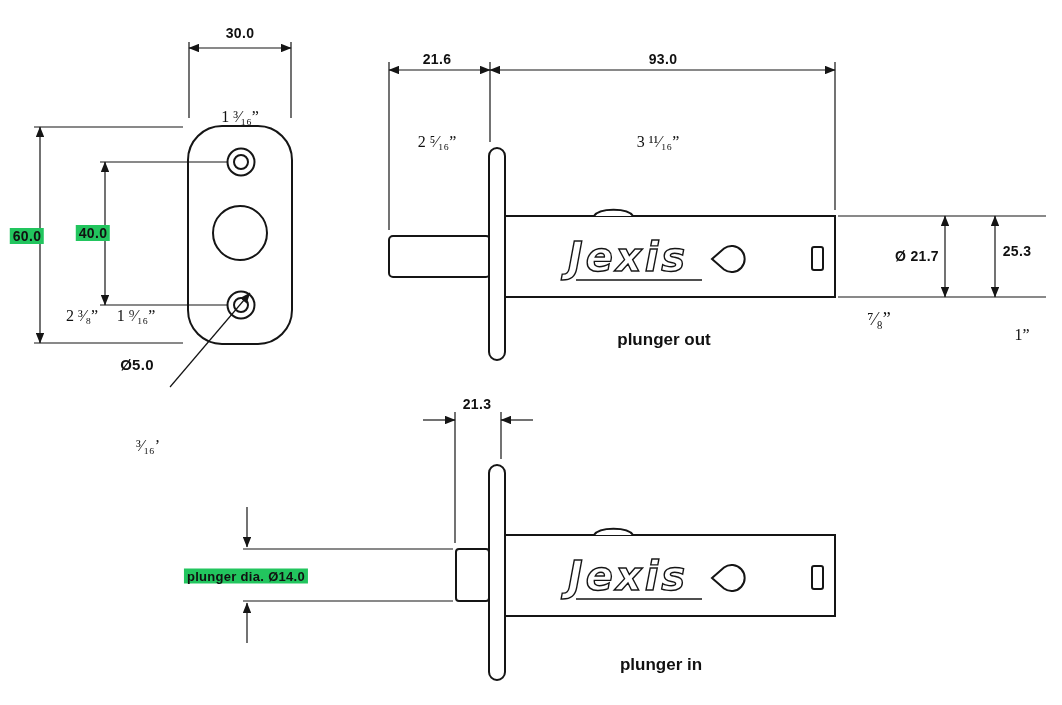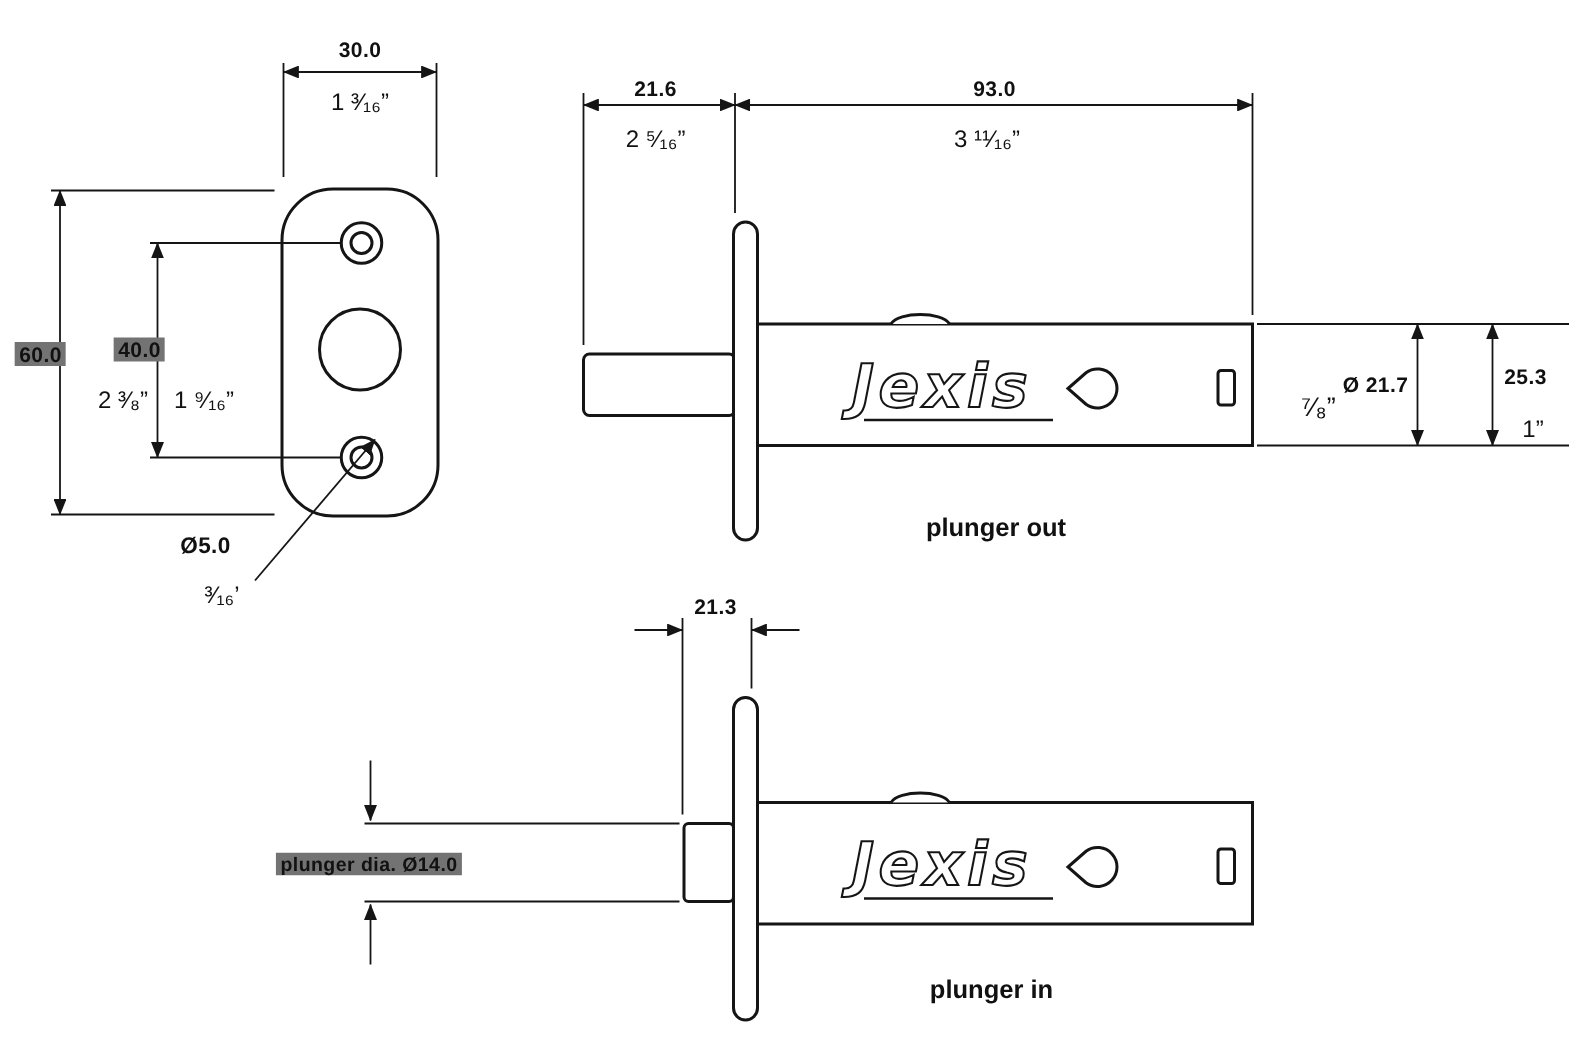--- a/index.html
+++ b/index.html
@@ -6,23 +6,23 @@
   .canvas{position:relative;width:1062px;height:705px;background:#ffffff;
           font-family:"Liberation Sans",sans-serif;color:#111;overflow:hidden;}
   .canvas > svg{position:absolute;left:0;top:0;}
   .part{fill:#ffffff;stroke:#151515;stroke-width:2;}
   .dim line{stroke:#151515;stroke-width:1.2;fill:none;}
   .logo{font-family:"DejaVu Sans",sans-serif;font-style:italic;font-weight:bold;
         font-size:40px;letter-spacing:3px;fill:#ffffff;stroke:#151515;stroke-width:1.4;
         text-anchor:middle;}
   .lbl{position:absolute;transform:translate(-50%,-50%);white-space:nowrap;color:#111;line-height:1;}
   .num{font-weight:bold;font-size:14px;letter-spacing:.3px;}
-  .frac{font-family:Liberation Sans, sans-serif;font-size:16px;}
-  .cap{font-weight:bold;font-size:17px;margin-top:13px;}
-  .bg{background:#737373;padding:1px 3px;}
+  .frac{font-family:Liberation Serif, serif;font-size:16px;margin-top:48px;}
+  .cap{font-weight:bold;font-size:17px;}
+  .bg{background:#22c55e;padding:1px 3px;}
 </style>
 </head>
 <body>
 
 <div class="canvas">
 
   <svg width="1062" height="705" viewBox="0 0 1062 705">
     <defs>
       <marker id="arr" viewBox="0 0 10 8" refX="9.5" refY="4" markerWidth="9" markerHeight="7.2" orient="auto-start-reverse">
         <path d="M0 0 L10 4 L0 8 Z" fill="#151515"></path>
@@ -108,15 +108,15 @@
   <div class="lbl num" style="left:663px;top:59px">93.0</div>
   <div class="lbl frac" style="left:658px;top:94px">3 ¹¹⁄₁₆”</div>
   <div class="lbl frac" style="left:879px;top:271px;font-size:18px">⁷⁄₈”</div>
   <div class="lbl num" style="left:917px;top:256px">Ø 21.7</div>
   <div class="lbl num" style="left:1017px;top:251px">25.3</div>
   <div class="lbl frac" style="left:1022px;top:287px">1”</div>
   <div class="lbl cap" style="left:664px;top:339px">plunger out</div>
 
   <div class="lbl num" style="left:477px;top:404px">21.3</div>
   <div class="lbl num bg" style="left:246px;top:576px;font-size:13px">plunger dia. Ø14.0</div>
-  <div class="lbl cap" style="left:661px;top:647px">plunger in</div>
+  <div class="lbl cap" style="left:661px;top:664px">plunger in</div>
 
 </div>
 
 </body></html>

